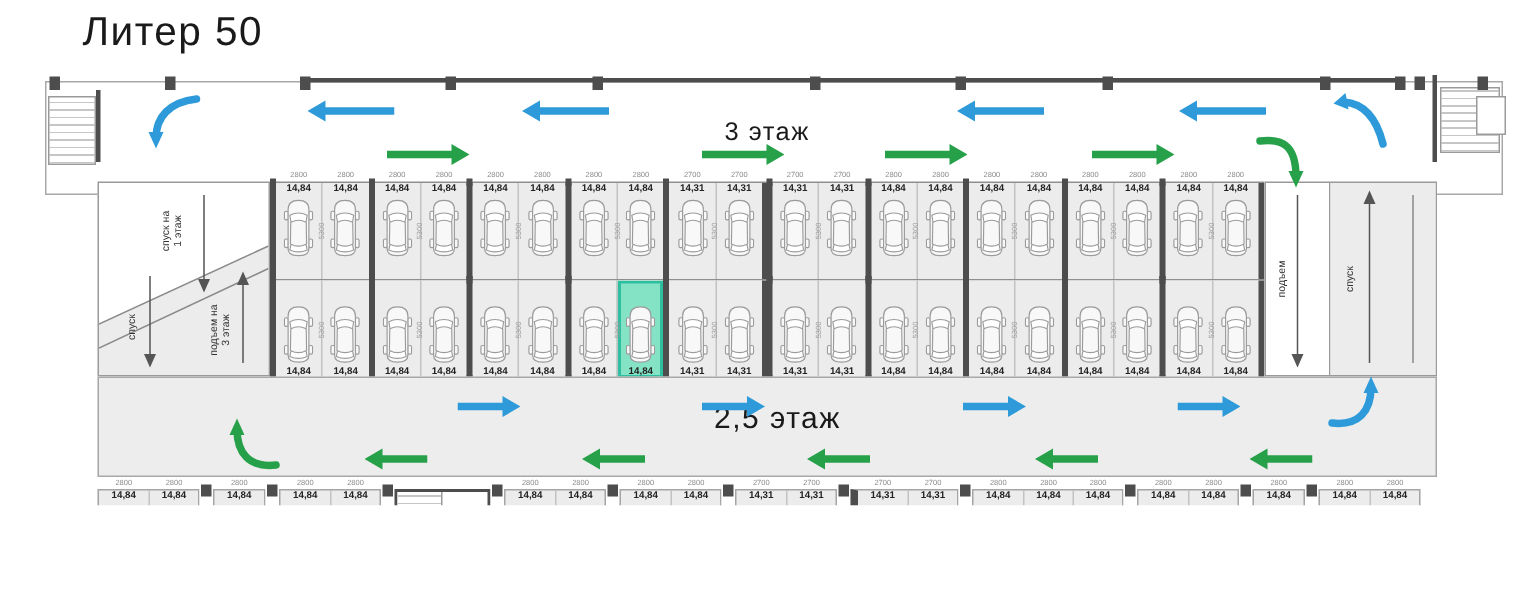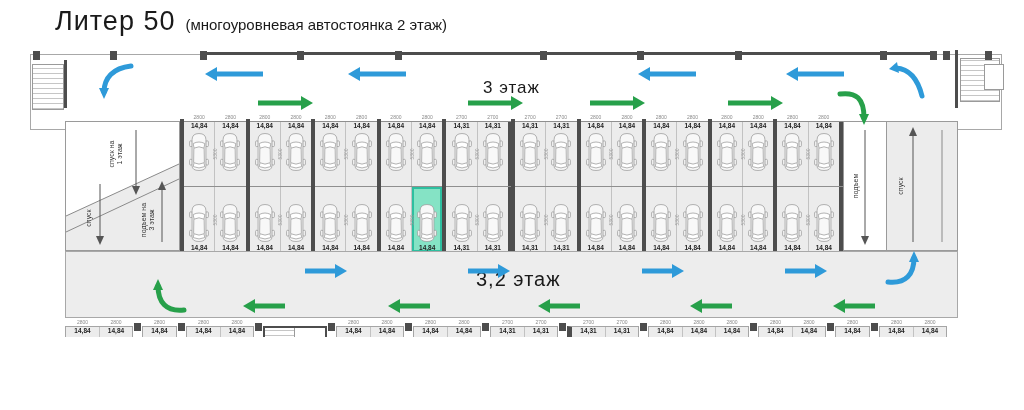--- a/index.html
+++ b/index.html
@@ -75,21 +75,20 @@
   .arrow-layer{position:absolute;left:0;top:0;width:1024px;height:410px;pointer-events:none;}
   .sarrow,.carrow{position:absolute;}
 </style>
 </head>
 <body>
 
 <div class="plan">
 
   <div class="title">
     <span class="main">Литер 50</span>
-    <span class="sub">(многоуровневая автостоянка 2 этаж)</span>
   </div>
 
   <div class="top-corridor"></div>
   <div class="wallseg" style="left:200px;top:52px;width:735px;height:3px;"></div>
   <div class="wallseg" style="left:64px;top:60px;width:3px;height:48px;"></div>
   <div class="wallseg" style="left:955px;top:50px;width:3px;height:58px;"></div>
   <div class="hatch" style="position:absolute;left:32px;top:64px;width:30px;height:44px;"></div>
   <div class="hatch" style="position:absolute;left:960px;top:58px;width:38px;height:42px;"></div>
   <div class="lift-mini" style="left:984px;top:64px;width:18px;height:24px;"></div>
   <div class="floor-label" style="left:483px;top:78px;">3 этаж</div>
@@ -872,21 +871,21 @@
       <svg width="71" height="128" viewBox="0 0 71 128">
         <line x1="26" y1="120" x2="26" y2="12" stroke="#555" stroke-width="1"></line>
         <polygon points="22,14 30,14 26,5" fill="#555"></polygon>
         <line x1="55" y1="8" x2="55" y2="120" stroke="#8a8a8a" stroke-width="1"></line>
       </svg>
       <span class="vlabel" style="left:14px;top:64px;">спуск</span>
     </div>
   </div>
 
   <div class="corridor-mid"></div>
-  <div class="floor-label big" style="left:476px;top:268px;">3,2 этаж</div>
+  <div class="floor-label big" style="left:476px;top:268px;">2,5 этаж</div>
 
   <div class="bottom-block" id="bottom-block">
       <div class="bgroup">
         <div class="spot order-top">
           <span class="area">14,84</span>
           <svg class="car" width="22" height="46" viewBox="0 0 26 52">
     <g fill="#f8f8f8" stroke="#9b9b9b" stroke-width="1">
       <rect x="0.8" y="11.5" width="3.4" height="7.5" rx="1.4"></rect>
               <rect x="21.8" y="11.5" width="3.4" height="7.5" rx="1.4"></rect>
       <rect x="0.8" y="35.5" width="3.4" height="7.5" rx="1.4"></rect>

